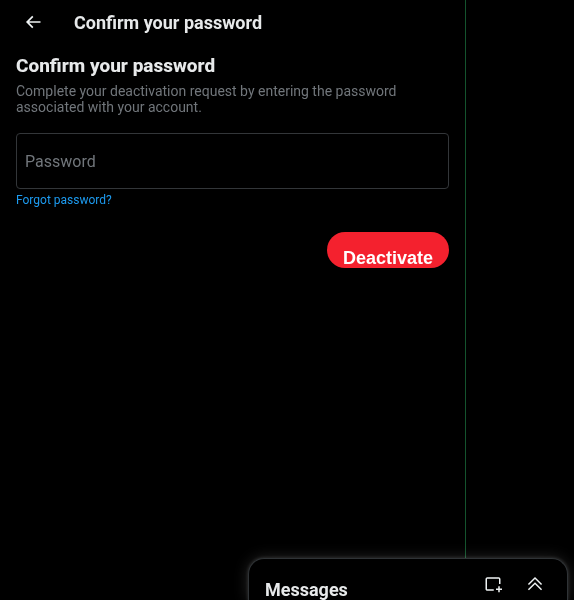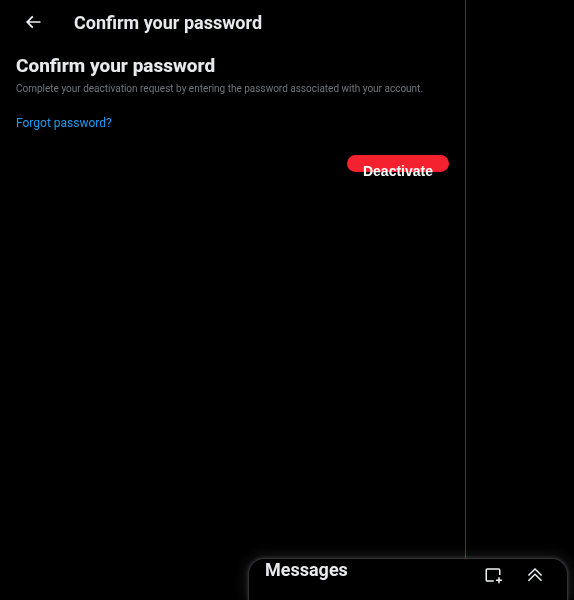--- a/index.html
+++ b/index.html
@@ -51,21 +51,21 @@
     .content {
       padding: 10px 16px;
     }
     .section-title {
       font-size: 19px;
       font-weight: 800;
       color: #e7e9ea;
       margin-bottom: 6px;
     }
     .description {
-      font-size: 10px;
+      font-size: 14px;
       color: #71767b;
       margin-top: 6px;
       margin-bottom: 18px;
     }
     .input-wrapper {
       position: relative;
       border: 1px solid #333639;
       border-radius: 4px;
       padding: 8px 8px;
       height: 56px;
@@ -100,41 +100,41 @@
     .action-row {
       display: flex;
       justify-content: flex-end;
       padding: 14px 16px;
     }
     .deactivate-btn {
       background: #f4212e;
       color: #fff;
       border: none;
       border-radius: 9999px;
-      padding: 8px 16px;
-      height: 17px;
-      font-size: 14px;
+      padding: 16px 16px;
+      height: 36px;
+      font-size: 18px;
       font-weight: 700;
       cursor: pointer;
     }
     .messages-drawer {
       position: absolute;
       bottom: 0;
       right: 6px;
       width: 320px;
       background: #000;
       border: 1px solid #2f3336;
       border-top-left-radius: 16px;
       border-top-right-radius: 16px;
       border-bottom: none;
       box-shadow: 0 0 15px rgba(255,255,255,0.15), 0 0 3px 1px rgba(255,255,255,0.1);
       display: flex;
-      align-items: flex-start;
+      align-items: flex-end;
       justify-content: space-between;
-      padding: 0 16px;
+      padding: 28px 16px;
       padding-bottom: 0;
       height: 42px;
       cursor: pointer;
     }
     .messages-title {
       font-size: 18px;
       font-weight: 700;
       color: #e7e9ea;
     }
     .messages-actions {
@@ -167,20 +167,24 @@
           <path d="M7.414 13l5.043 5.04-1.414 1.42L3.586 12l7.457-7.46 1.414 1.42L7.414 11H21v2H7.414z"></path>
         </svg>
     </div>
     <div class="header-title">Confirm your password</div>
   </div>
 
   <div class="content">
     <div class="section-title">Confirm your password</div>
     <div class="description">Complete your deactivation request by entering the password associated with your account.</div>
 
+    <div class="input-wrapper">
+      <span class="input-label">Password</span>
+      <input type="password" class="password-input" value="" style="">
+    </div>
     <a class="forgot-link">Forgot password?</a>
   </div>
 
   <div class="action-row">
     <button class="deactivate-btn">Deactivate</button>
   </div>
 </div>
 
 <div class="messages-drawer">
   <div class="messages-title">Messages</div>

